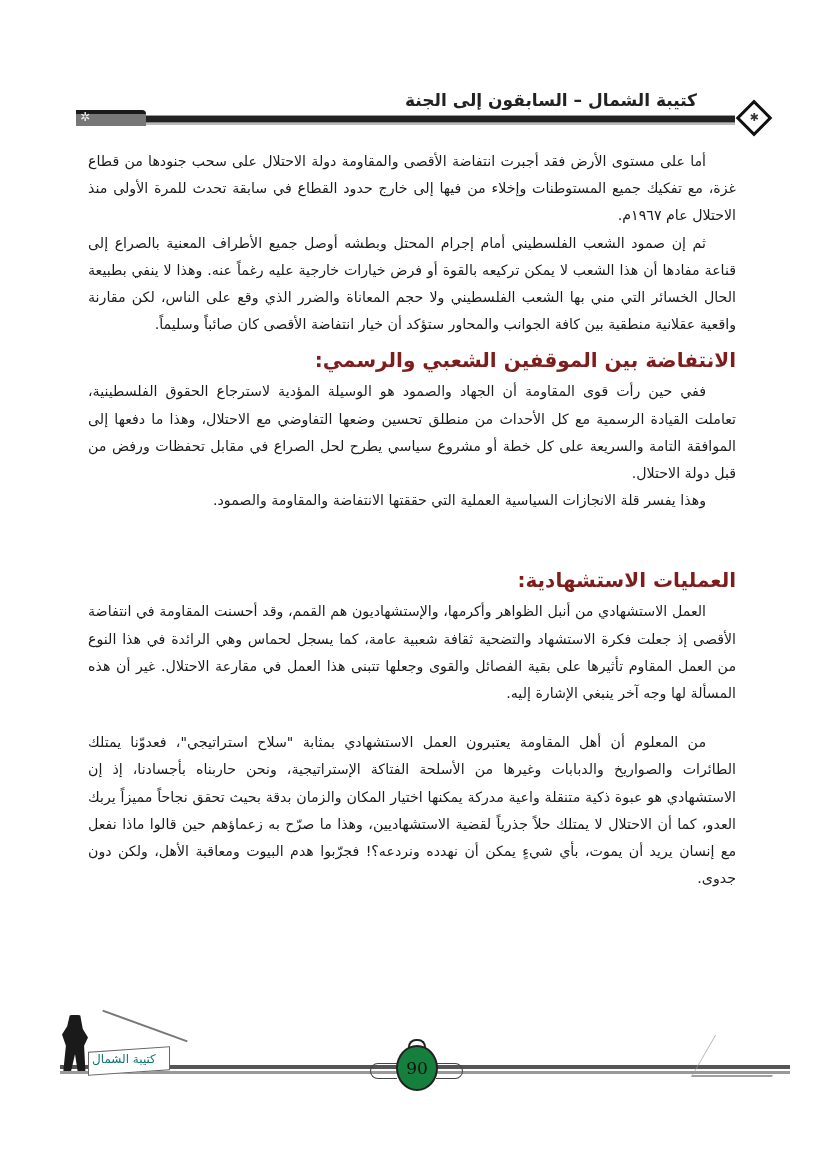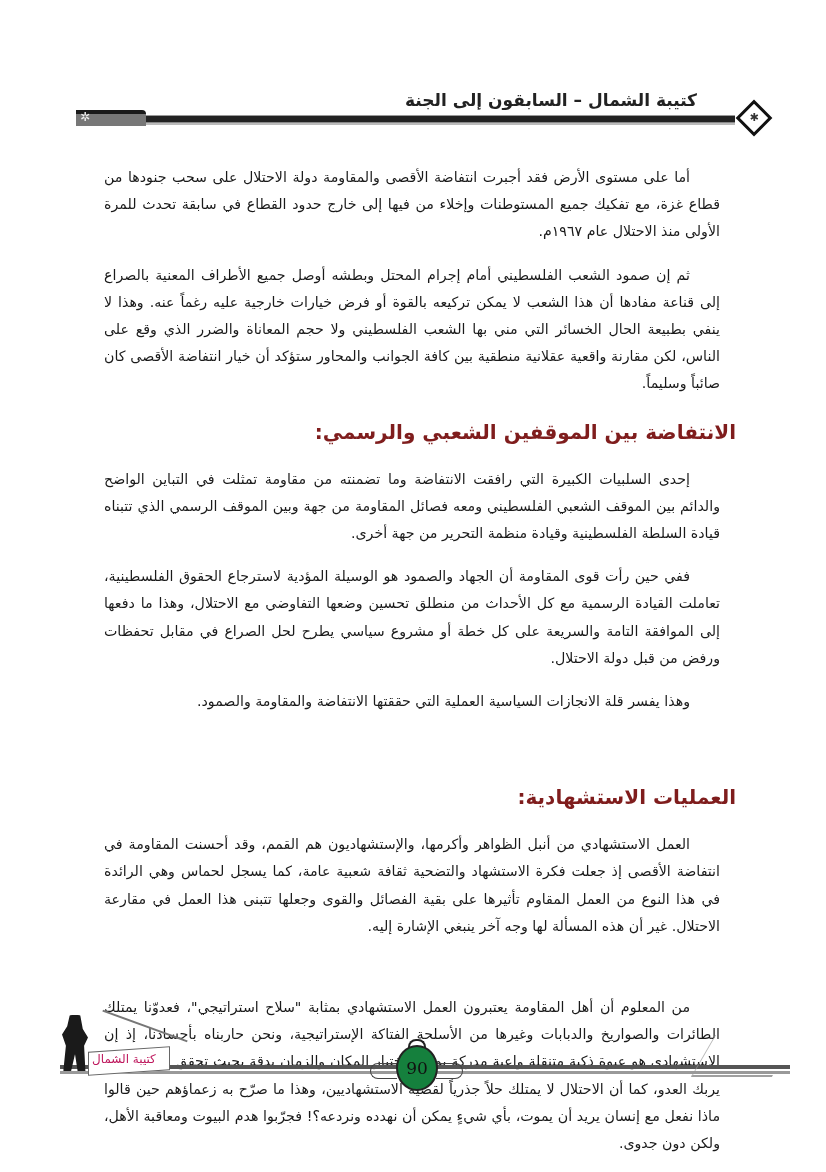--- a/index.html
+++ b/index.html
@@ -11,33 +11,33 @@
     .header-title { position: absolute; right: 78px; top: 2px; font-size: 17px; font-weight: bold; direction: rtl; color: #222; letter-spacing: 0; }
     .header-bar { position: absolute; left: 16px; right: 40px; top: 27px; height: 6px; background: #222; border-top: 1px solid #999; border-bottom: 2px solid #888; }
     .header-bar-light { position: absolute; left: 16px; right: 40px; top: 35px; height: 2px; background: #bbb; }
     .header-tab { position: absolute; left: 16px; top: 22px; width: 70px; height: 12px; background: #777; border-top: 4px solid #1a1a1a; border-radius: 0 4px 0 0; }
     .header-ornament-left { position: absolute; left: 18px; top: 22px; width: 14px; height: 14px; color: #eee; font-size: 12px; line-height: 14px; text-align: center; }
     .header-diamond { position: absolute; right: 8px; top: 17px; width: 20px; height: 20px; transform: rotate(45deg); border: 3px solid #111; background: #fff; }
     .header-diamond-dot { position: absolute; right: 16px; top: 25px; width: 10px; height: 10px; font-size: 11px; line-height: 10px; text-align: center; color: #333; }
 
     
     .content { position: absolute; left: 88px; top: 148px; width: 648px; direction: rtl; text-align: justify; }
-    .para { font-size: 14.2px; line-height: 27.2px; margin: 16px; text-indent: 30px; font-weight: 500; }
+    .para { font-size: 14.2px; line-height: 27.2px; margin: 0; text-indent: 30px; font-weight: 500; }
     .heading { font-size: 20px; font-weight: bold; line-height: 36px; margin: 4px 0 0 0; color: #7f1d1d; }
     .last-line { text-align-last: right; }
     .gap-large { height: 44px; }
     .gap-small { height: 22px; }
 
     
     .footer { position: absolute; left: 40px; top: 1005px; width: 760px; height: 80px; }
     .footer-bar { position: absolute; left: 20px; right: 10px; top: 60px; height: 4px; background: #555; }
     .footer-bar2 { position: absolute; left: 20px; right: 10px; top: 66px; height: 3px; background: #999; }
     .footer-soldier { position: absolute; left: 22px; top: 10px; width: 26px; height: 56px; background: #1a1a1a; border-radius: 10px 10px 2px 2px; clip-path: polygon(30% 0, 70% 0, 80% 25%, 100% 40%, 85% 55%, 90% 100%, 60% 100%, 50% 70%, 35% 100%, 5% 100%, 15% 55%, 0 35%, 20% 20%); }
     .footer-banner { position: absolute; left: 48px; top: 44px; width: 80px; height: 22px; background: #fff; border: 1px solid #666; transform: skewY(-4deg); }
-    .footer-banner-text { position: absolute; left: 52px; top: 47px; font-size: 12px; direction: rtl; color: #be185d; }
+    .footer-banner-text { position: absolute; left: 52px; top: 47px; font-size: 12px; direction: rtl; color: #0f766e; }
     .footer-branch { position: absolute; left: 60px; top: 20px; width: 90px; height: 2px; background: #777; transform: rotate(20deg); }
     .page-medallion { position: absolute; left: 356px; top: 40px; width: 38px; height: 42px; border: 2px solid #222; border-radius: 50%; background: #15803d; text-align: center; line-height: 42px; font-family: "DejaVu Serif", serif; font-size: 17px; color: #111; }
     .medallion-crown { position: absolute; left: 368px; top: 34px; width: 14px; height: 8px; border: 2px solid #222; border-bottom: none; border-radius: 8px 8px 0 0; background: #fff; }
     .medallion-swirl-l { position: absolute; left: 330px; top: 58px; width: 26px; height: 14px; border: 1.5px solid #444; border-right: none; border-radius: 14px 0 0 14px; }
     .medallion-swirl-r { position: absolute; left: 396px; top: 58px; width: 26px; height: 14px; border: 1.5px solid #444; border-left: none; border-radius: 0 14px 14px 0; }
     .footer-flowers { position: absolute; right: 16px; top: 30px; width: 80px; height: 40px; border-bottom: 2px solid #777; border-left: 1px solid #999; transform: skewX(-30deg); opacity: 0.7; }
   </style>
 </head>
 <body>
 
@@ -50,21 +50,20 @@
     <div class="header-tab"></div>
     <div class="header-ornament-left">✲</div>
     <div class="header-diamond"></div>
     <div class="header-diamond-dot">✱</div>
   </div>
 
   <div class="content">
     <p class="para last-line">أما على مستوى الأرض فقد أجبرت انتفاضة الأقصى والمقاومة دولة الاحتلال على سحب جنودها من قطاع غزة، مع تفكيك جميع المستوطنات وإخلاء من فيها إلى خارج حدود القطاع في سابقة تحدث للمرة الأولى منذ الاحتلال عام ١٩٦٧م.</p>
     <p class="para last-line">ثم إن صمود الشعب الفلسطيني أمام إجرام المحتل وبطشه أوصل جميع الأطراف المعنية بالصراع إلى قناعة مفادها أن هذا الشعب لا يمكن تركيعه بالقوة أو فرض خيارات خارجية عليه رغماً عنه. وهذا لا ينفي بطبيعة الحال الخسائر التي مني بها الشعب الفلسطيني ولا حجم المعاناة والضرر الذي وقع على الناس، لكن مقارنة واقعية عقلانية منطقية بين كافة الجوانب والمحاور ستؤكد أن خيار انتفاضة الأقصى كان صائباً وسليماً.</p>
     <h2 class="heading">الانتفاضة بين الموقفين الشعبي والرسمي:</h2>
-    <p class="para last-line">إحدى السلبيات الكبيرة التي رافقت الانتفاضة وما تضمنته من مقاومة تمثلت في التباين الواضح والدائم بين الموقف الشعبي الفلسطيني ومعه فصائل المقاومة من جهة وبين الموقف الرسمي الذي تتبناه قيادة السلطة الفلسطينية وقيادة منظمة التحرير من جهة أخرى.</p>
     <p class="para last-line">ففي حين رأت قوى المقاومة أن الجهاد والصمود هو الوسيلة المؤدية لاسترجاع الحقوق الفلسطينية، تعاملت القيادة الرسمية مع كل الأحداث من منطلق تحسين وضعها التفاوضي مع الاحتلال، وهذا ما دفعها إلى الموافقة التامة والسريعة على كل خطة أو مشروع سياسي يطرح لحل الصراع في مقابل تحفظات ورفض من قبل دولة الاحتلال.</p>
     <p class="para last-line">وهذا يفسر قلة الانجازات السياسية العملية التي حققتها الانتفاضة والمقاومة والصمود.</p>
     <div class="gap-large"></div>
     <h2 class="heading">العمليات الاستشهادية:</h2>
     <p class="para last-line">العمل الاستشهادي من أنبل الظواهر وأكرمها، والإستشهاديون هم القمم، وقد أحسنت المقاومة في انتفاضة الأقصى إذ جعلت فكرة الاستشهاد والتضحية ثقافة شعبية عامة، كما يسجل لحماس وهي الرائدة في هذا النوع من العمل المقاوم تأثيرها على بقية الفصائل والقوى وجعلها تتبنى هذا العمل في مقارعة الاحتلال. غير أن هذه المسألة لها وجه آخر ينبغي الإشارة إليه.</p>
     <div class="gap-small"></div>
     <p class="para last-line">من المعلوم أن أهل المقاومة يعتبرون العمل الاستشهادي بمثابة "سلاح استراتيجي"، فعدوّنا يمتلك الطائرات والصواريخ والدبابات وغيرها من الأسلحة الفتاكة الإستراتيجية، ونحن حاربناه بأجسادنا، إذ إن الاستشهادي هو عبوة ذكية متنقلة واعية مدركة يمكنها اختيار المكان والزمان بدقة بحيث تحقق نجاحاً مميزاً يربك العدو، كما أن الاحتلال لا يمتلك حلاً جذرياً لقضية الاستشهاديين، وهذا ما صرّح به زعماؤهم حين قالوا ماذا نفعل مع إنسان يريد أن يموت، بأي شيءٍ يمكن أن نهدده ونردعه؟! فجرّبوا هدم البيوت ومعاقبة الأهل، ولكن دون جدوى.</p>
   </div>
 
   <div class="footer">

